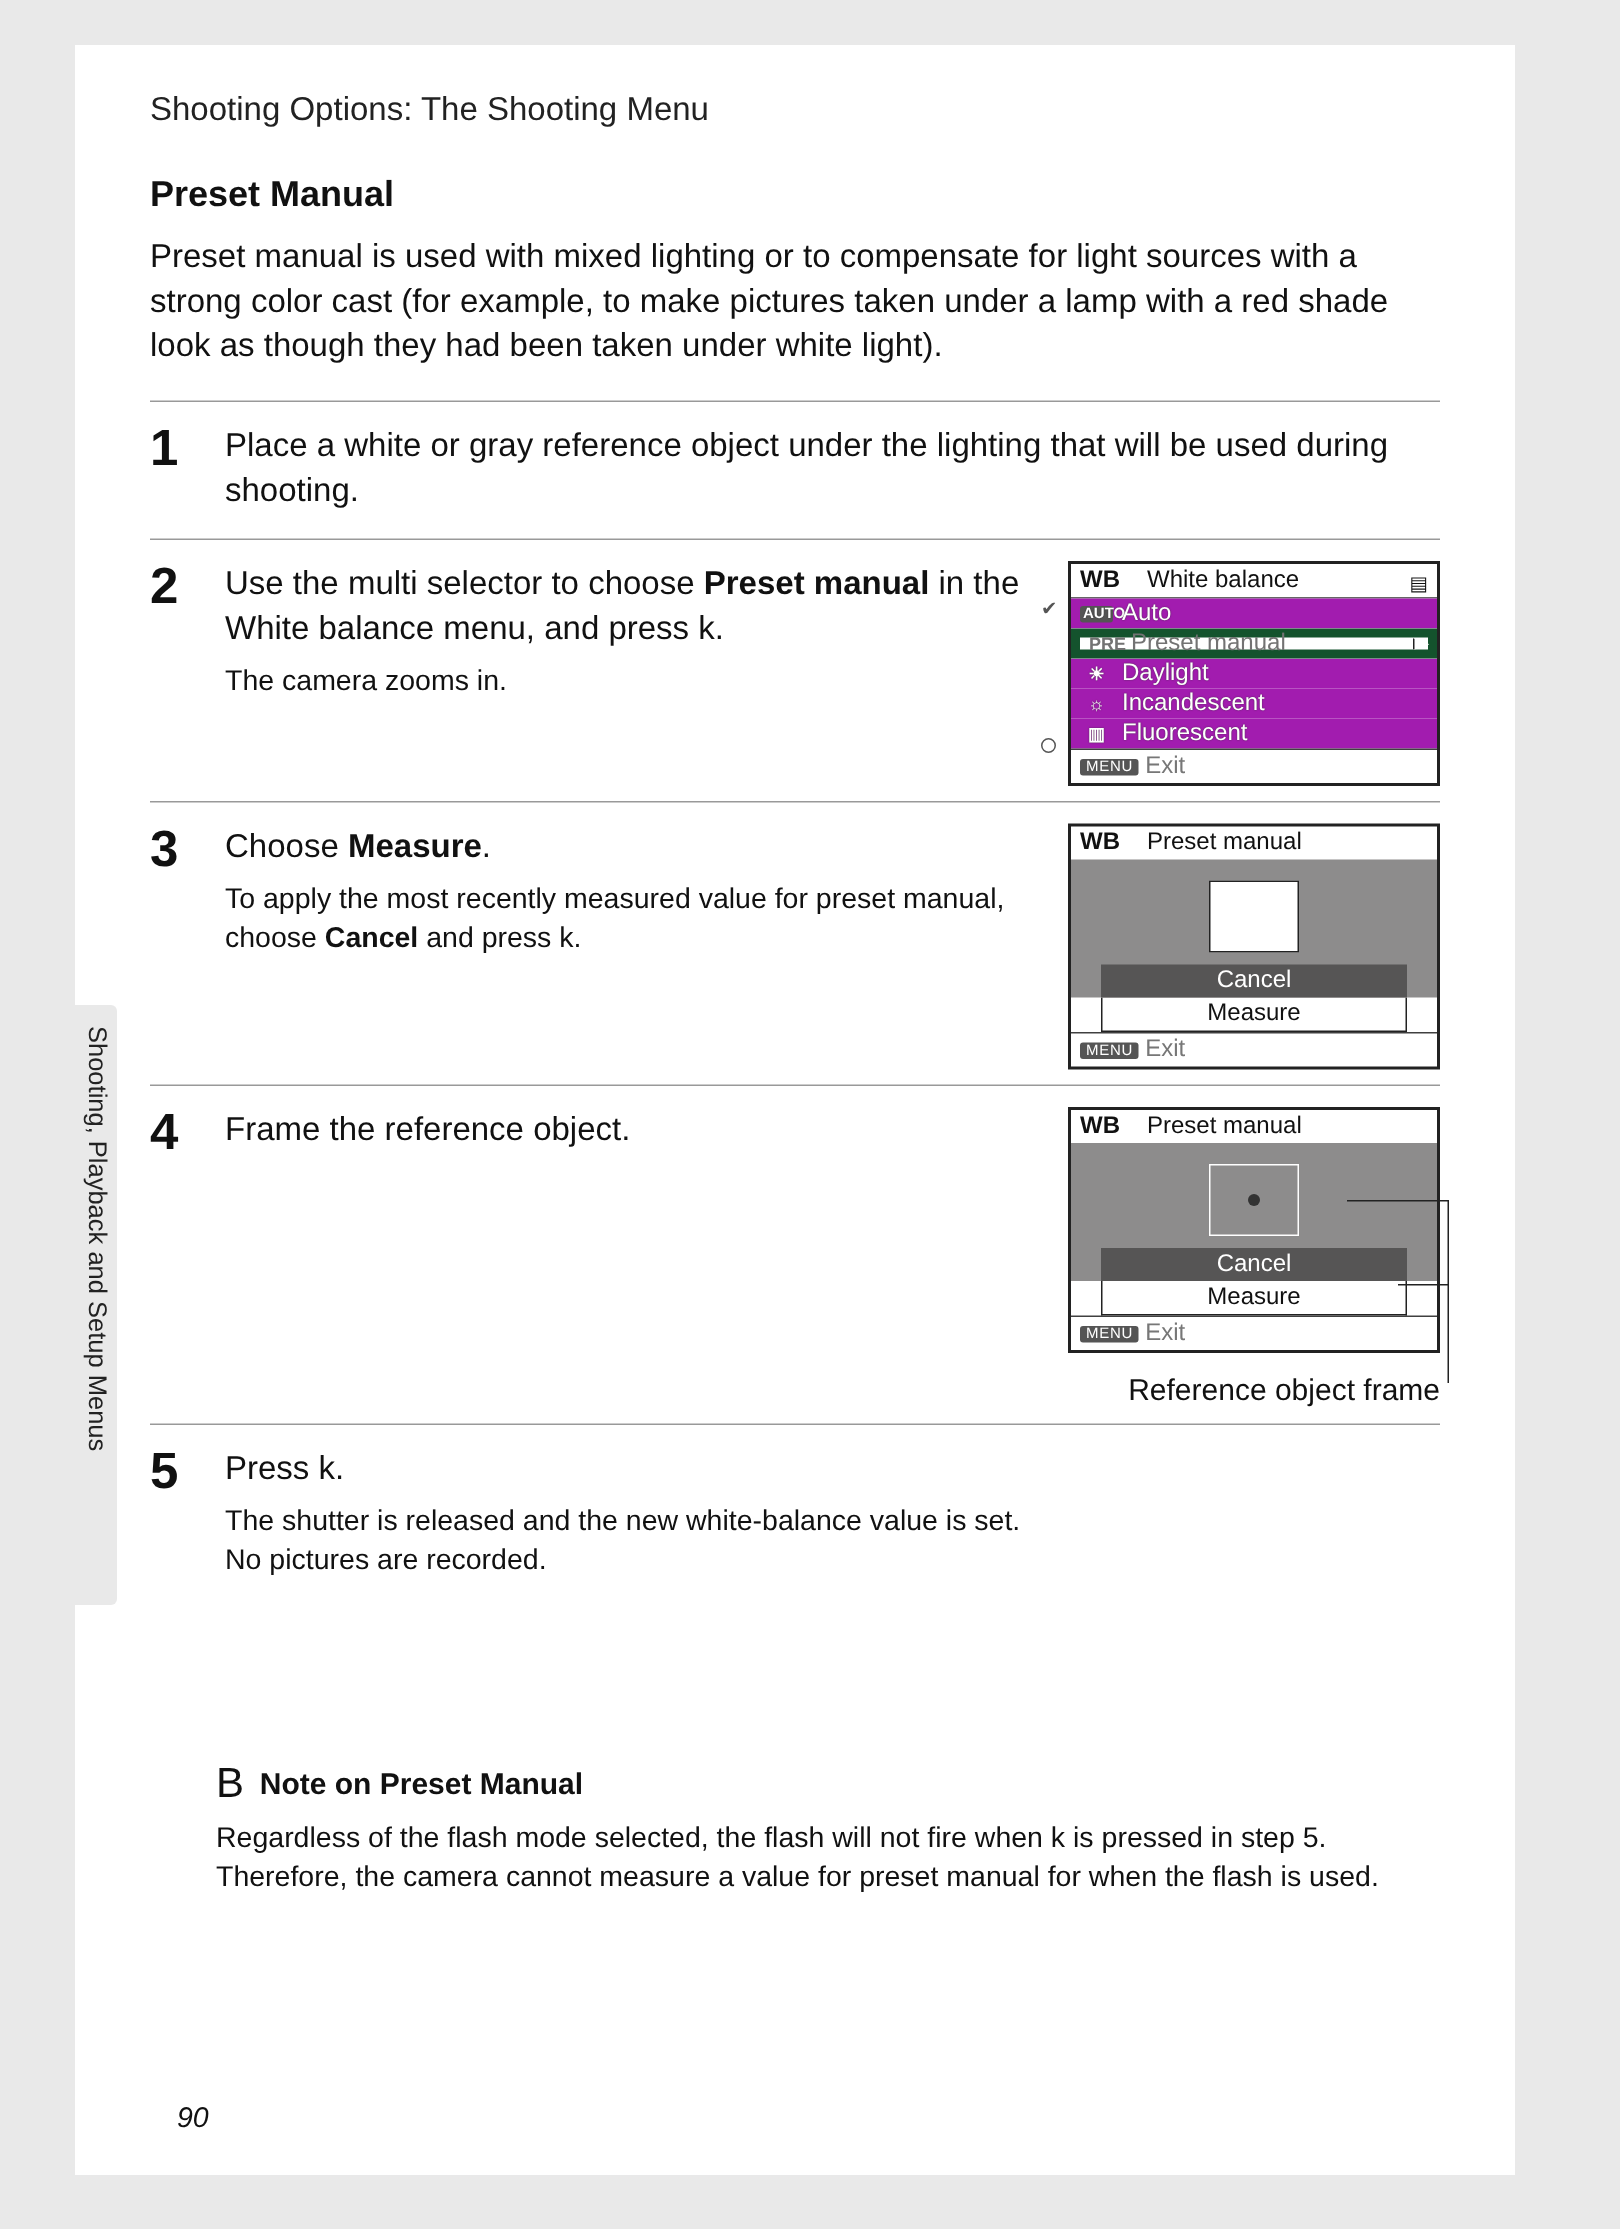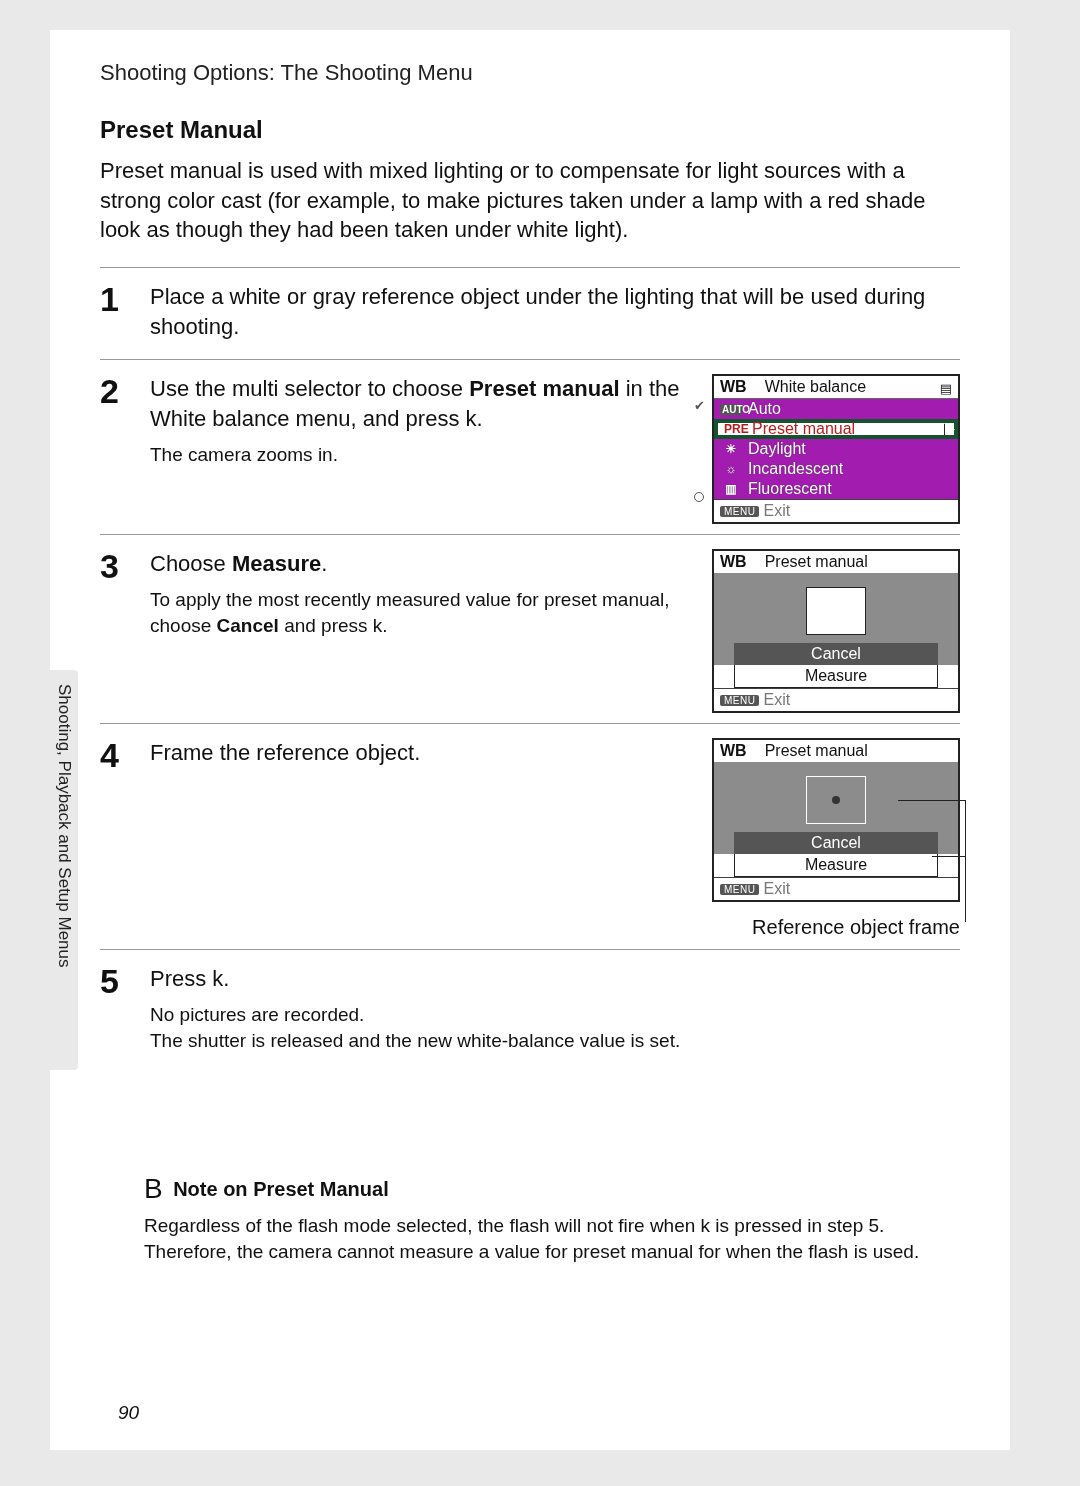--- a/index.html
+++ b/index.html
@@ -28,21 +28,21 @@
 
   
   .lcd { border: 2px solid #222; width: 248px; font-size: 16px; background: #fff; }
   .lcd-header { display: flex; align-items: flex-end; gap: 18px; padding: 2px 6px; border-bottom: 1px solid #666; }
   .lcd-header .wb-icon { font-weight: bold; font-size: 16px; }
   .lcd-header .hdr-right { margin-left: auto; font-size: 13px; }
   .lcd-body { padding: 0; }
   .lcd-row { display: flex; align-items: center; gap: 6px; padding: 1px 6px; height: 20px; }
   .lcd-row .row-icon { width: 22px; font-size: 12px; font-weight: bold; text-align: center; }
   .lcd-row.gray { background: #a21caf; color: #fff; text-shadow: 0 0 1px #333; }
-  .lcd-row.sel { background: #fff; color: #b91c1c; border: 4px solid #14532d; position: relative; }
+  .lcd-row.sel { background: #fff; color: #737373; border: 6px solid #14532d; position: relative; }
   .lcd-row.sel::after { content: ""; position: absolute; right: -1px; top: 0; bottom: 0; width: 10px; background: #fff; border-left: 1px solid #222; clip-path: polygon(0 0, 100% 50%, 0 100%); }
   .lcd-row.auto { position: relative; }
   .lcd-row.auto .row-icon { background:#555; color:#fff; padding:0 2px; border-radius:2px; font-size:10px; }
   .lcd-gutter { position: relative; }
   .lcd-check { position: absolute; left: -18px; top: 24px; font-size: 13px; color: #555; }
   .lcd-circle { position: absolute; left: -18px; bottom: 22px; width: 10px; height: 10px; border: 1px solid #555; border-radius: 50%; }
   .lcd-footer { border-top: 1px solid #404040; display: flex; align-items: center; gap: 4px; padding: 2px 6px; color: #777; }
   .lcd-footer .menu-badge { background: #555; color: #fff; font-size: 10px; padding: 0 4px; border-radius: 2px; letter-spacing: 0.5px; }
 
   
@@ -200,22 +200,22 @@
       </div>
     </div>
   </div>
 
   <div class="step-block">
     <div class="step-num">5</div>
     <div class="step-body">
       <div class="step-title">
         <span>Press </span><span class="inline-k">k</span><span>.</span>
       </div>
+      <div class="step-note">The shutter is released and the new white-balance value is set.</div>
       <div class="step-note">No pictures are recorded.</div>
-      <div class="step-note">The shutter is released and the new white-balance value is set.</div>
     </div>
   </div>
 
   <div class="note-block">
     <span class="note-letter">B</span>
     <span class="note-heading">Note on Preset Manual</span>
     <div class="note-text">
       <span>Regardless of the flash mode selected, the flash will not fire when </span><span class="inline-k">k</span><span> is pressed in step 5. Therefore, the camera cannot measure a value for preset manual for when the flash is used.</span>
     </div>
   </div>

